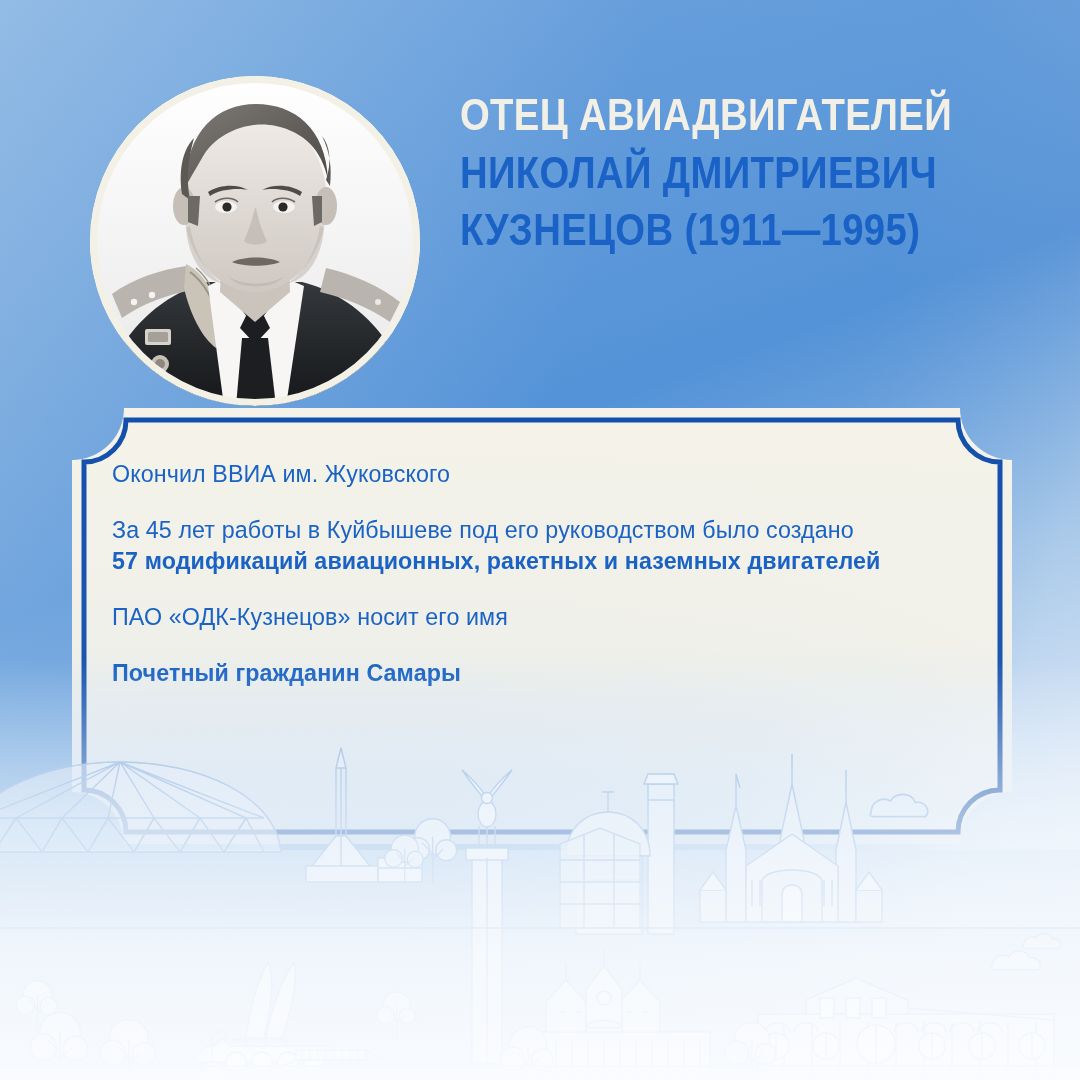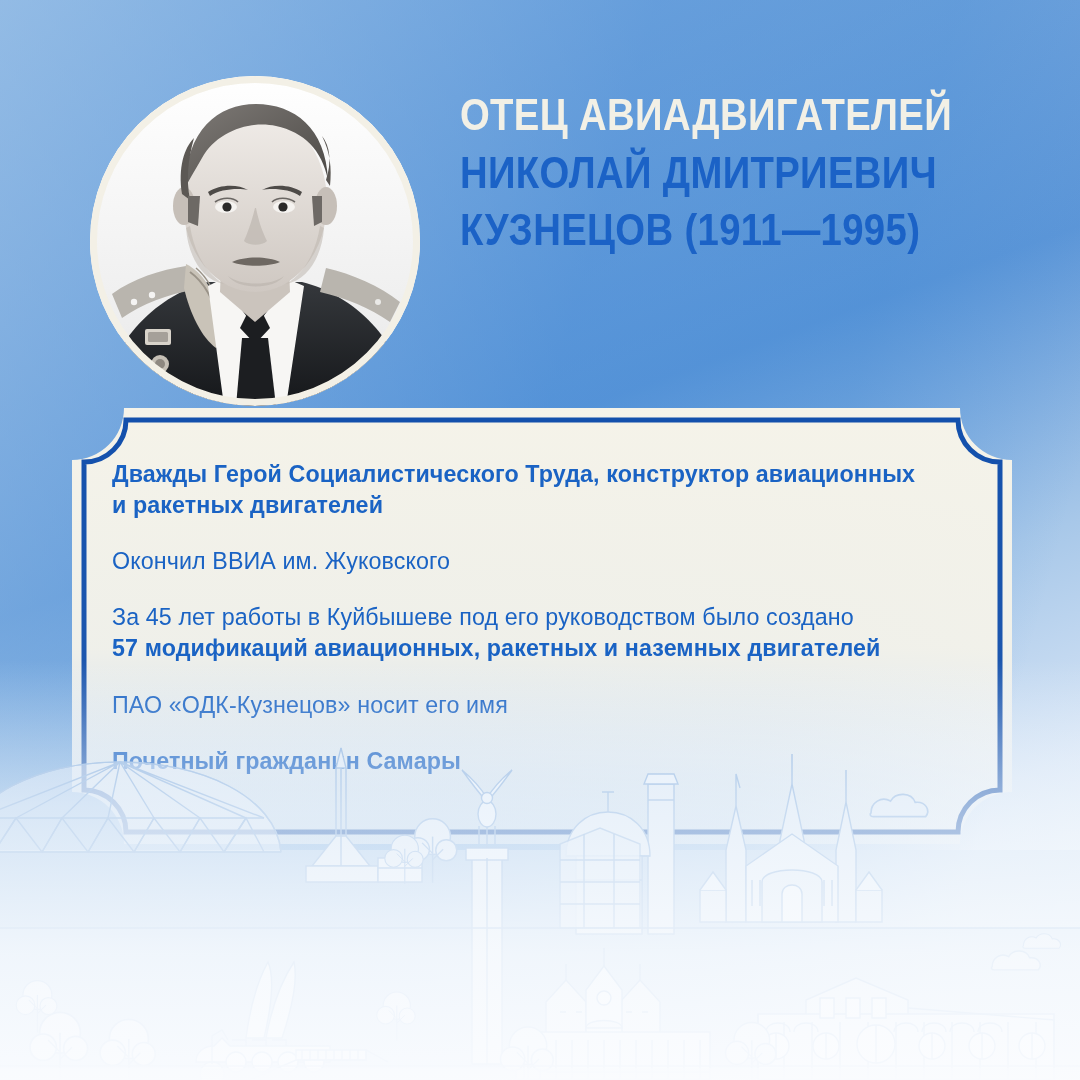--- a/index.html
+++ b/index.html
@@ -209,24 +209,20 @@
         </defs>
 
         <path d="M0 52 A52 52 0 0 0 52 0 L888 0 A52 52 0 0 0 940 52 L940 384 A52 52 0 0 0 888 436 L52 436 A52 52 0 0 0 0 384 Z" fill="url(#cardfill)"></path>
 
         <path d="M12 54 A42 42 0 0 0 54 12 L886 12 A42 42 0 0 0 928 54 L928 382 A42 42 0 0 0 886 424 L54 424 A42 42 0 0 0 12 382 Z" fill="none" stroke="url(#cardstroke)" stroke-width="5"></path>
       </svg>
     </div>
 
     <div id="cardtext">
 
-      <div class="item">
-        <div class="ln b">Дважды Герой Социалистического Труда, конструктор авиационных</div>
-        <div class="ln b">и ракетных двигателей</div>
-      </div>
 
       <div class="item">
         <div class="ln r">Окончил ВВИА им. Жуковского</div>
       </div>
 
 
       <div class="item">
         <div class="ln r">За 45 лет работы в Куйбышеве под его руководством было создано</div>
         <div class="ln b">57 модификаций авиационных, ракетных и наземных двигателей</div>
       </div>

